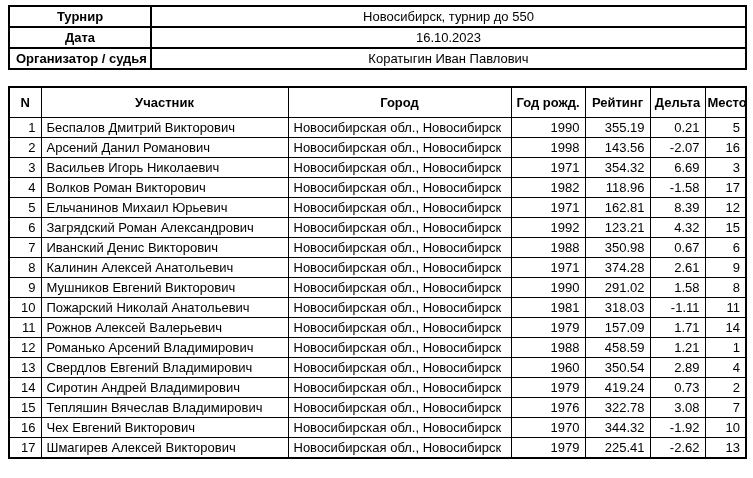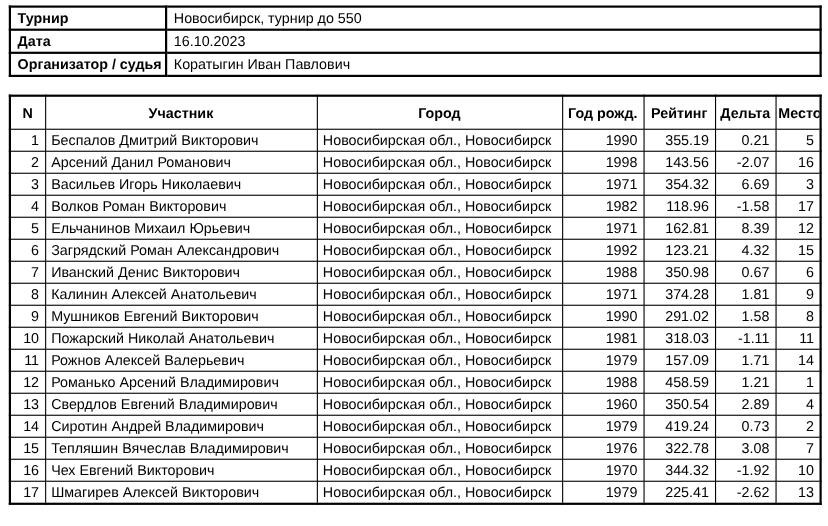--- a/index.html
+++ b/index.html
@@ -20,20 +20,21 @@
   }
   table {
     border-collapse: collapse;
     table-layout: fixed;
     width: 737px;
   }
   
   .info-table {
     border: 2px solid #000;
     margin-bottom: 16px;
+    text-align: center;
   }
   .info-table td {
     border: 2px solid #000;
     font-size: 13px;
     height: 19px;
     line-height: 19px;
     padding: 0 6px;
     vertical-align: middle;
     white-space: nowrap;
     overflow: hidden;
@@ -177,21 +178,21 @@
           <td class="num">350.98</td>
           <td class="num">0.67</td>
           <td class="num">6</td>
         </tr>
         <tr>
           <td class="num">8</td>
           <td class="txt">Калинин Алексей Анатольевич</td>
           <td class="txt">Новосибирская обл., Новосибирск</td>
           <td class="num">1971</td>
           <td class="num">374.28</td>
-          <td class="num">1.81</td>
+          <td class="num">2.61</td>
           <td class="num">9</td>
         </tr>
         <tr>
           <td class="num">9</td>
           <td class="txt">Мушников Евгений Викторович</td>
           <td class="txt">Новосибирская обл., Новосибирск</td>
           <td class="num">1990</td>
           <td class="num">291.02</td>
           <td class="num">1.58</td>
           <td class="num">8</td>

